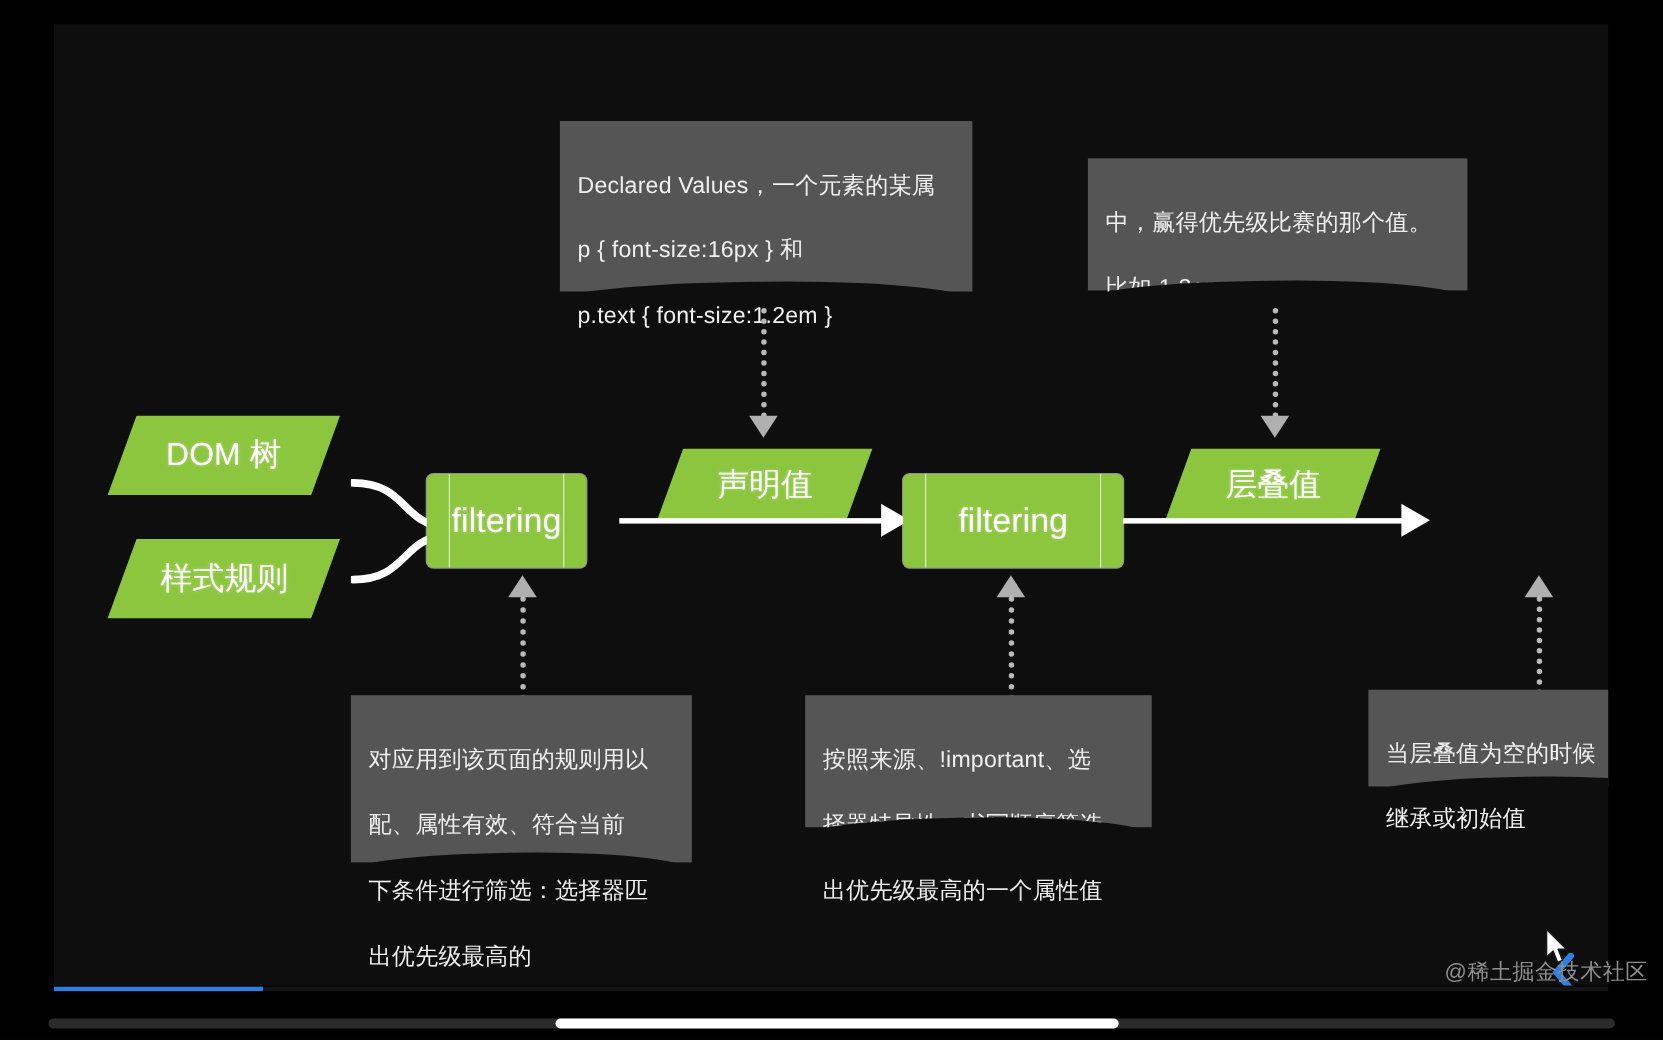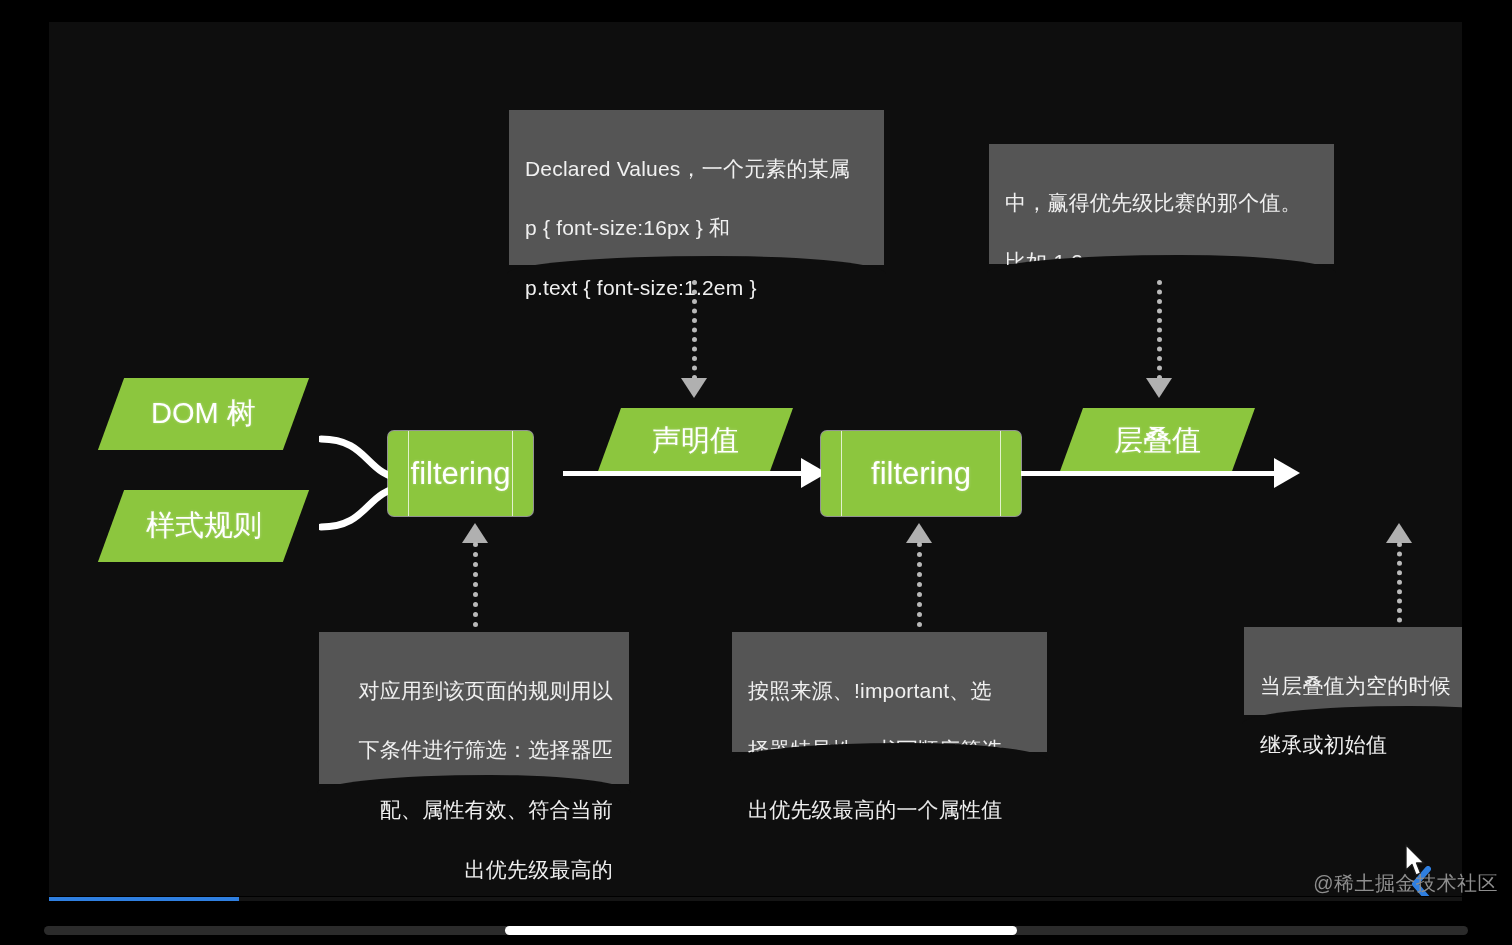--- a/index.html
+++ b/index.html
@@ -280,24 +280,24 @@
 
       <div class="arrow-up" style="left:413px; top:501px;"></div>
       <div class="dotline" style="left:424px; top:520px; height:95px;"></div>
 
       <div class="arrow-up" style="left:857px; top:501px;"></div>
       <div class="dotline" style="left:868px; top:520px; height:95px;"></div>
 
       <div class="arrow-up" style="left:1337px; top:501px;"></div>
       <div class="dotline" style="left:1348px; top:520px; height:90px;"></div>
 
-      <div class="note" style="left:270px; top:610px; width:310px; height:152px;text-align:right;">
+      <div class="note" style="left:270px; top:610px; width:310px; height:152px;">
         <span class="note-line">对应用到该页面的规则用以</span>
+        <span class="note-line">配、属性有效、符合当前</span>
         <span class="note-line">下条件进行筛选：选择器匹</span>
-        <span class="note-line">配、属性有效、符合当前</span>
         <span class="note-line">出优先级最高的</span>
       </div>
 
       <div class="note" style="left:683px; top:610px; width:315px; height:120px;">
         <span class="note-line">按照来源、!important、选</span>
         <span class="note-line">择器特异性、书写顺序等选</span>
         <span class="note-line"><span>出优先级最高的</span><span class="hl-pink">一个</span><span>属性值</span></span>
       </div>
 
       <div class="note" style="left:1195px; top:605px; width:300px; height:88px;">

